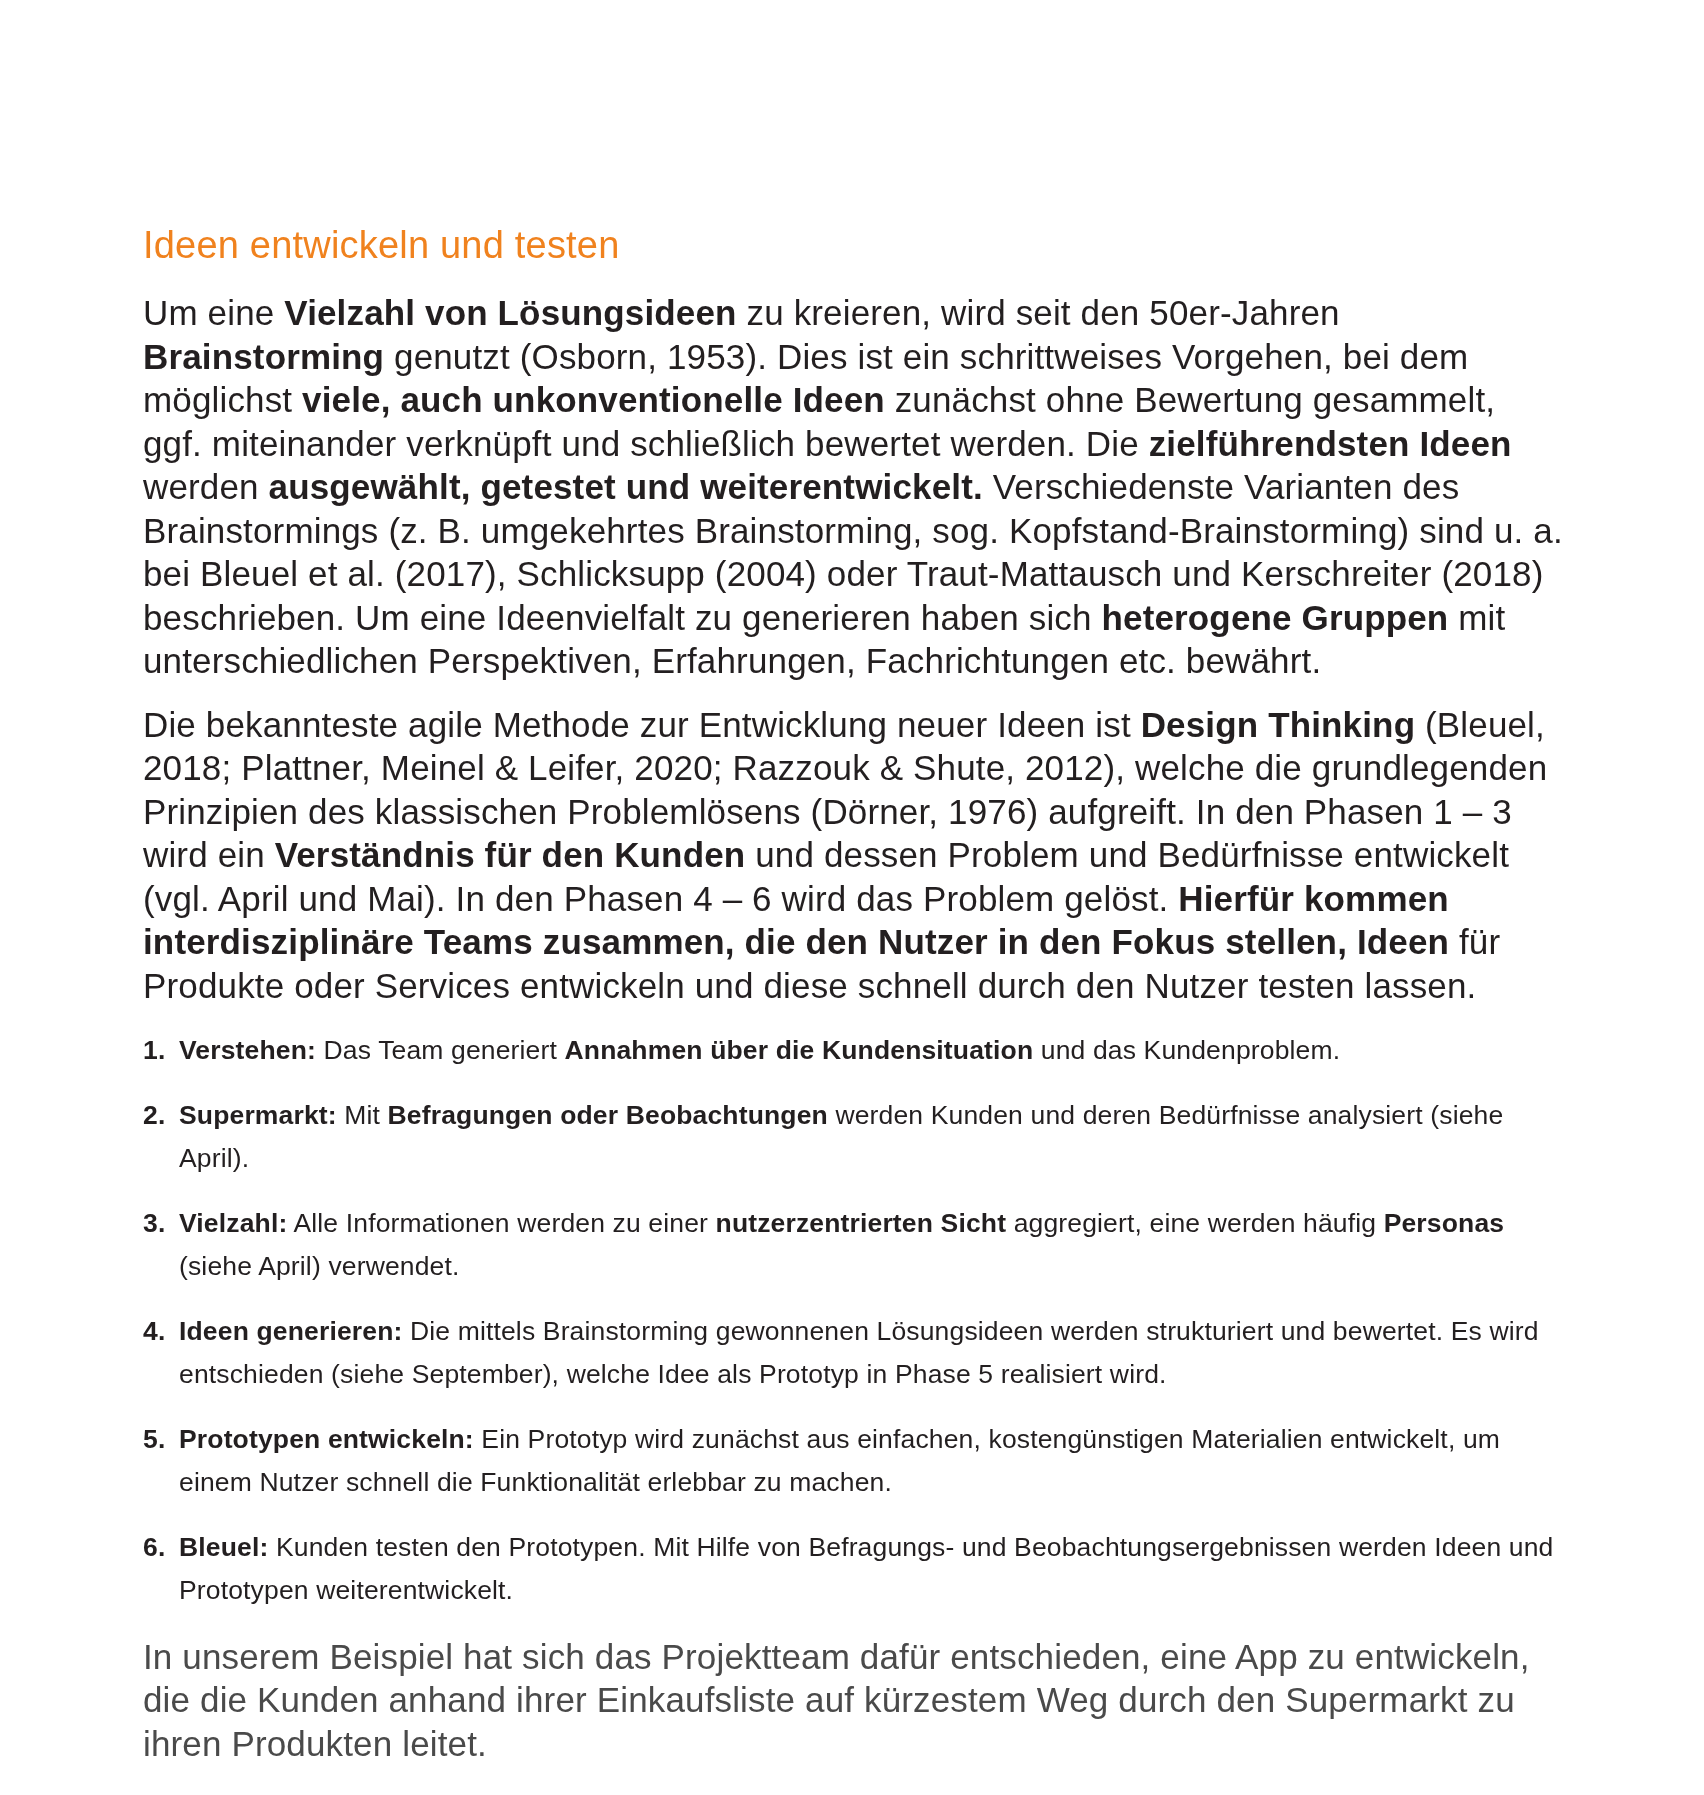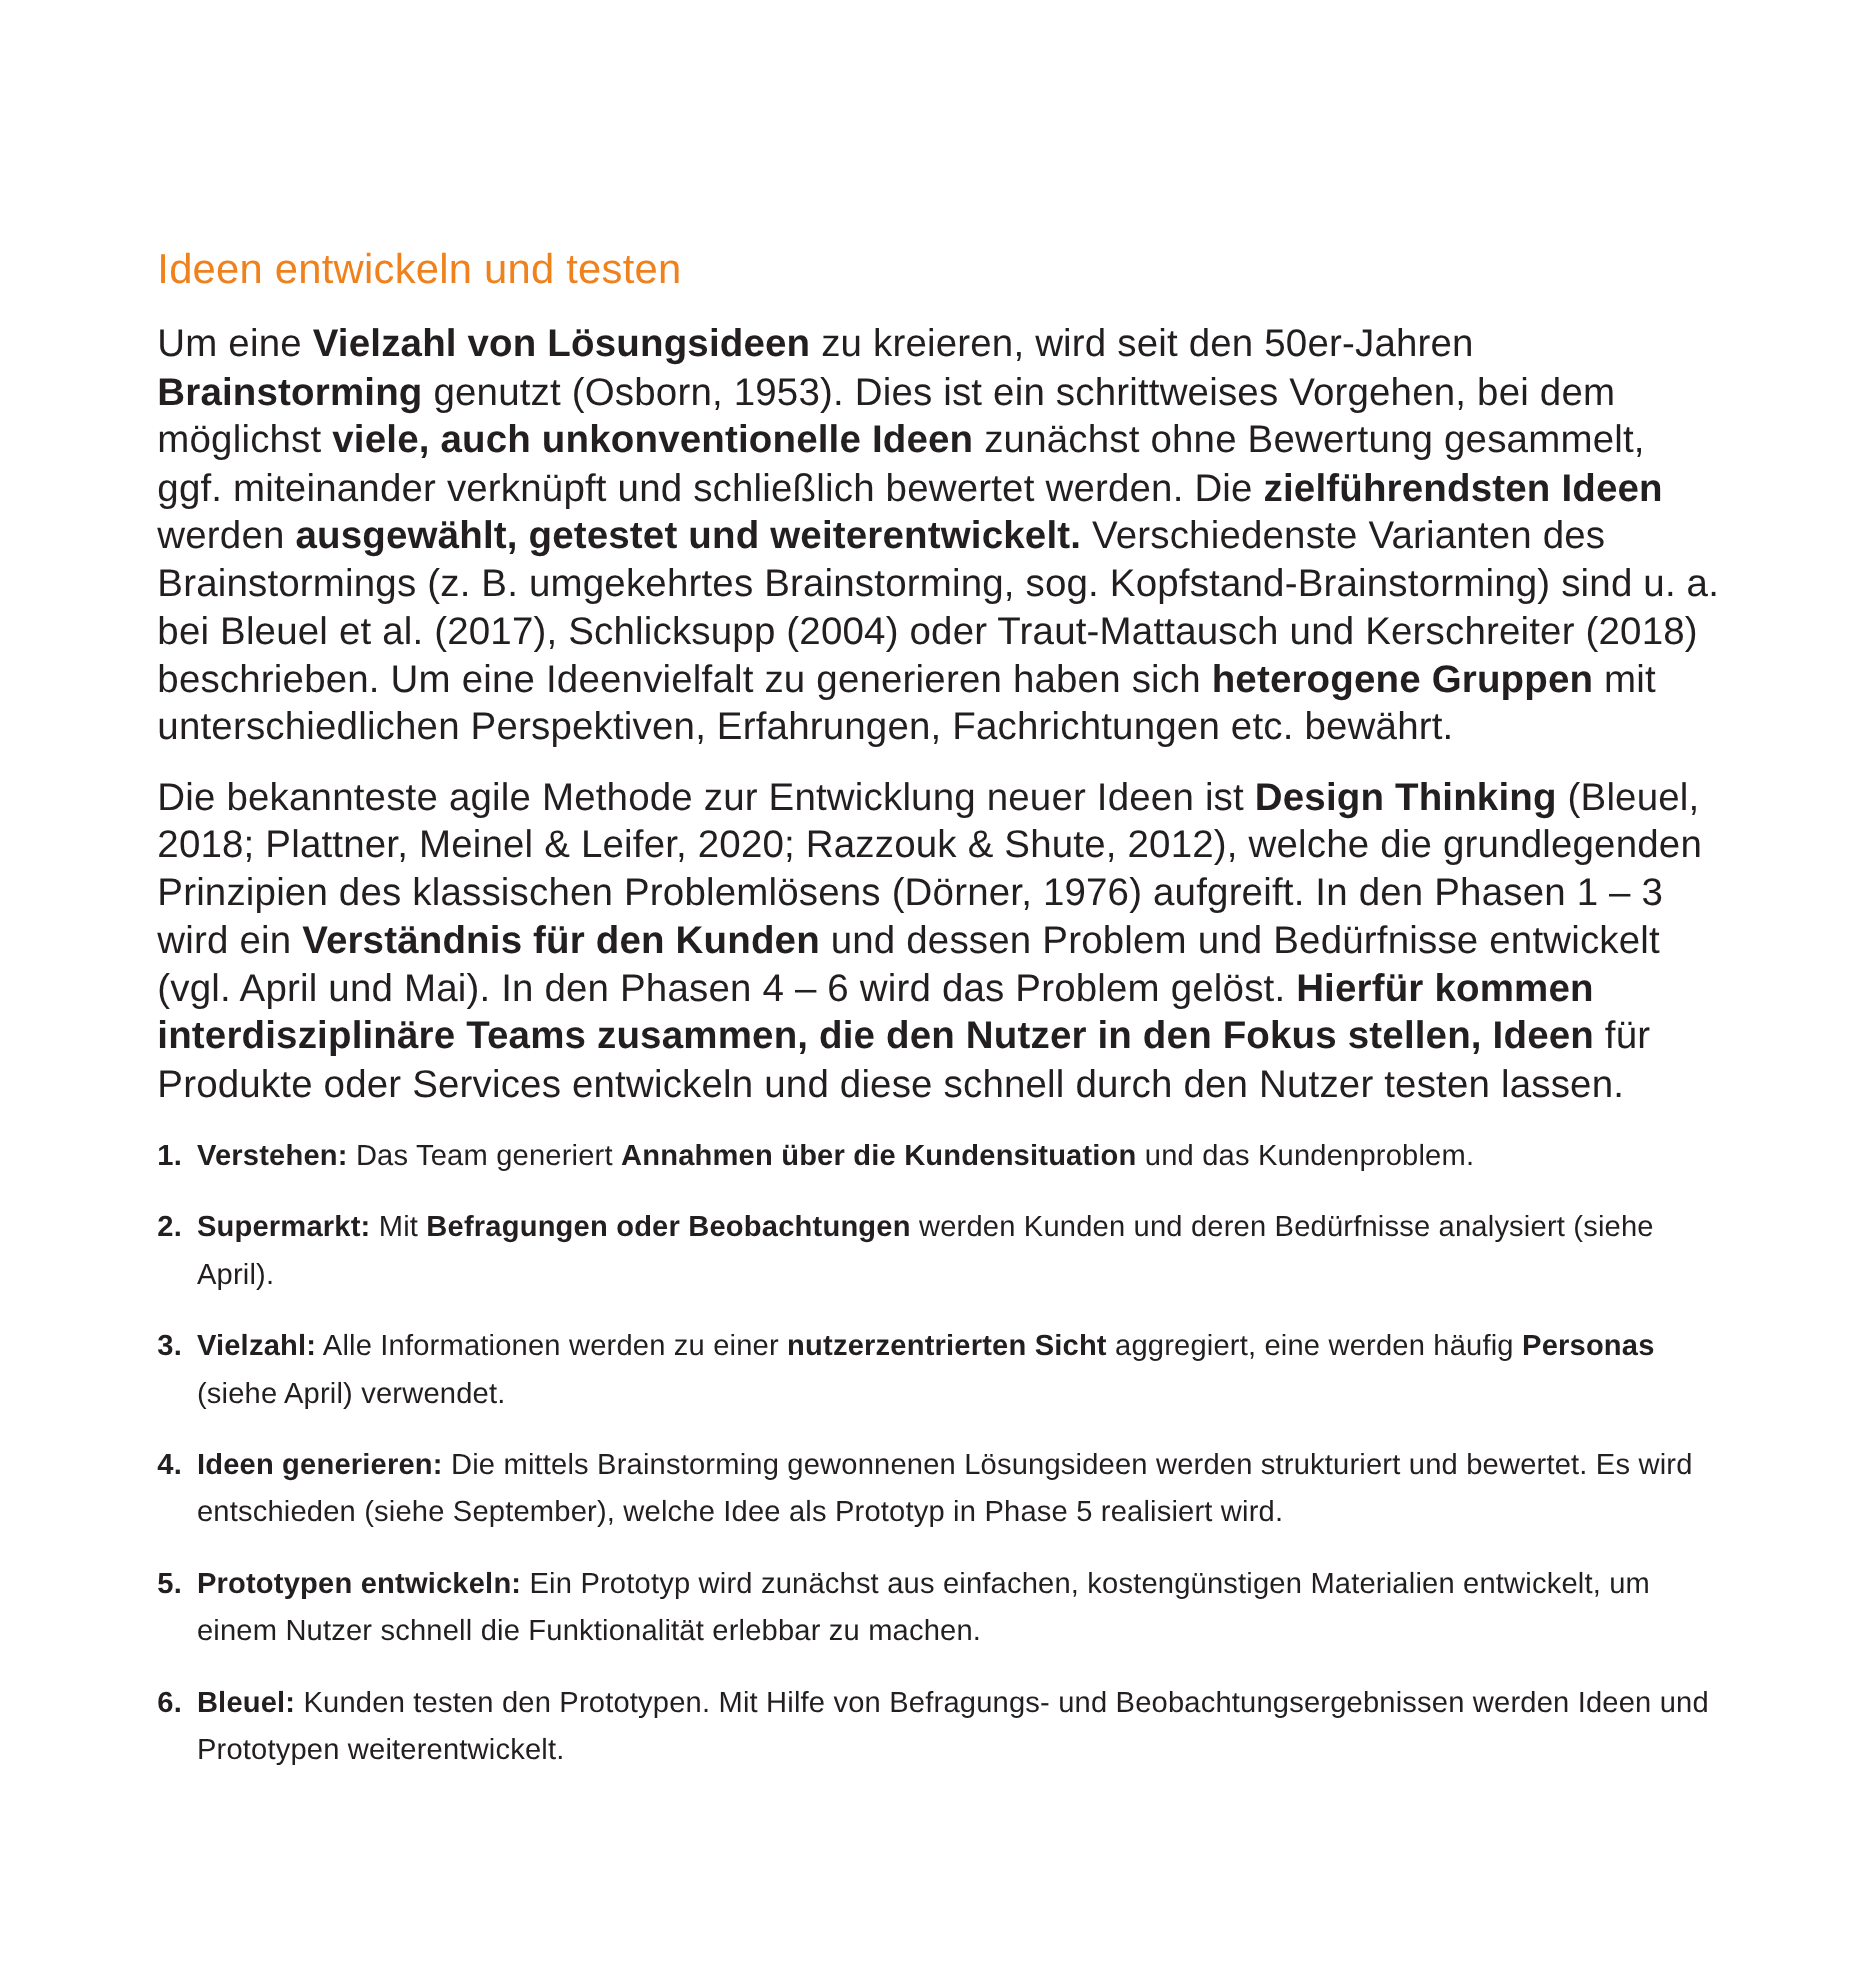--- a/index.html
+++ b/index.html
@@ -83,14 +83,15 @@
   <ol class="steps">
     <li class="step"><span class="step-num">1.</span><b>Verstehen:</b><span> Das Team generiert </span><b>Annahmen über die Kundensituation</b><span> und das Kundenproblem.</span></li>
     <li class="step"><span class="step-num">2.</span><b>Supermarkt:</b><span> Mit </span><b>Befragungen oder Beobachtungen</b><span> werden Kunden und deren Bedürfnisse analysiert (siehe April).</span></li>
     <li class="step"><span class="step-num">3.</span><b>Vielzahl:</b><span> Alle Informationen werden zu einer </span><b>nutzerzentrierten Sicht</b><span> aggregiert, eine werden häufig </span><b>Personas</b><span> (siehe April) verwendet.</span></li>
     <li class="step"><span class="step-num">4.</span><b>Ideen generieren:</b><span> Die mittels Brainstorming gewonnenen Lösungsideen werden strukturiert und bewertet. Es wird entschieden (siehe September), welche Idee als Prototyp in Phase 5 realisiert wird.</span></li>
     <li class="step"><span class="step-num">5.</span><b>Prototypen entwickeln:</b><span> Ein Prototyp wird zunächst aus einfachen, kostengünstigen Materialien entwickelt, um einem Nutzer schnell die Funktionalität erlebbar zu machen.</span></li>
     <li class="step"><span class="step-num">6.</span><b>Bleuel:</b><span> Kunden testen den Prototypen. Mit Hilfe von Befragungs- und Beobachtungsergebnissen werden Ideen und Prototypen weiterentwickelt.</span></li>
   </ol>
 
   <p class="para closing">
+    <span class="line">In unserem Beispiel hat sich das Projektteam dafür entschieden, eine App zu entwickeln, die die Kunden anhand ihrer Einkaufsliste auf kürzestem Weg durch den Supermarkt zu ihren Produkten leitet.</span>
   </p>
 </div>
 
 </body></html>

